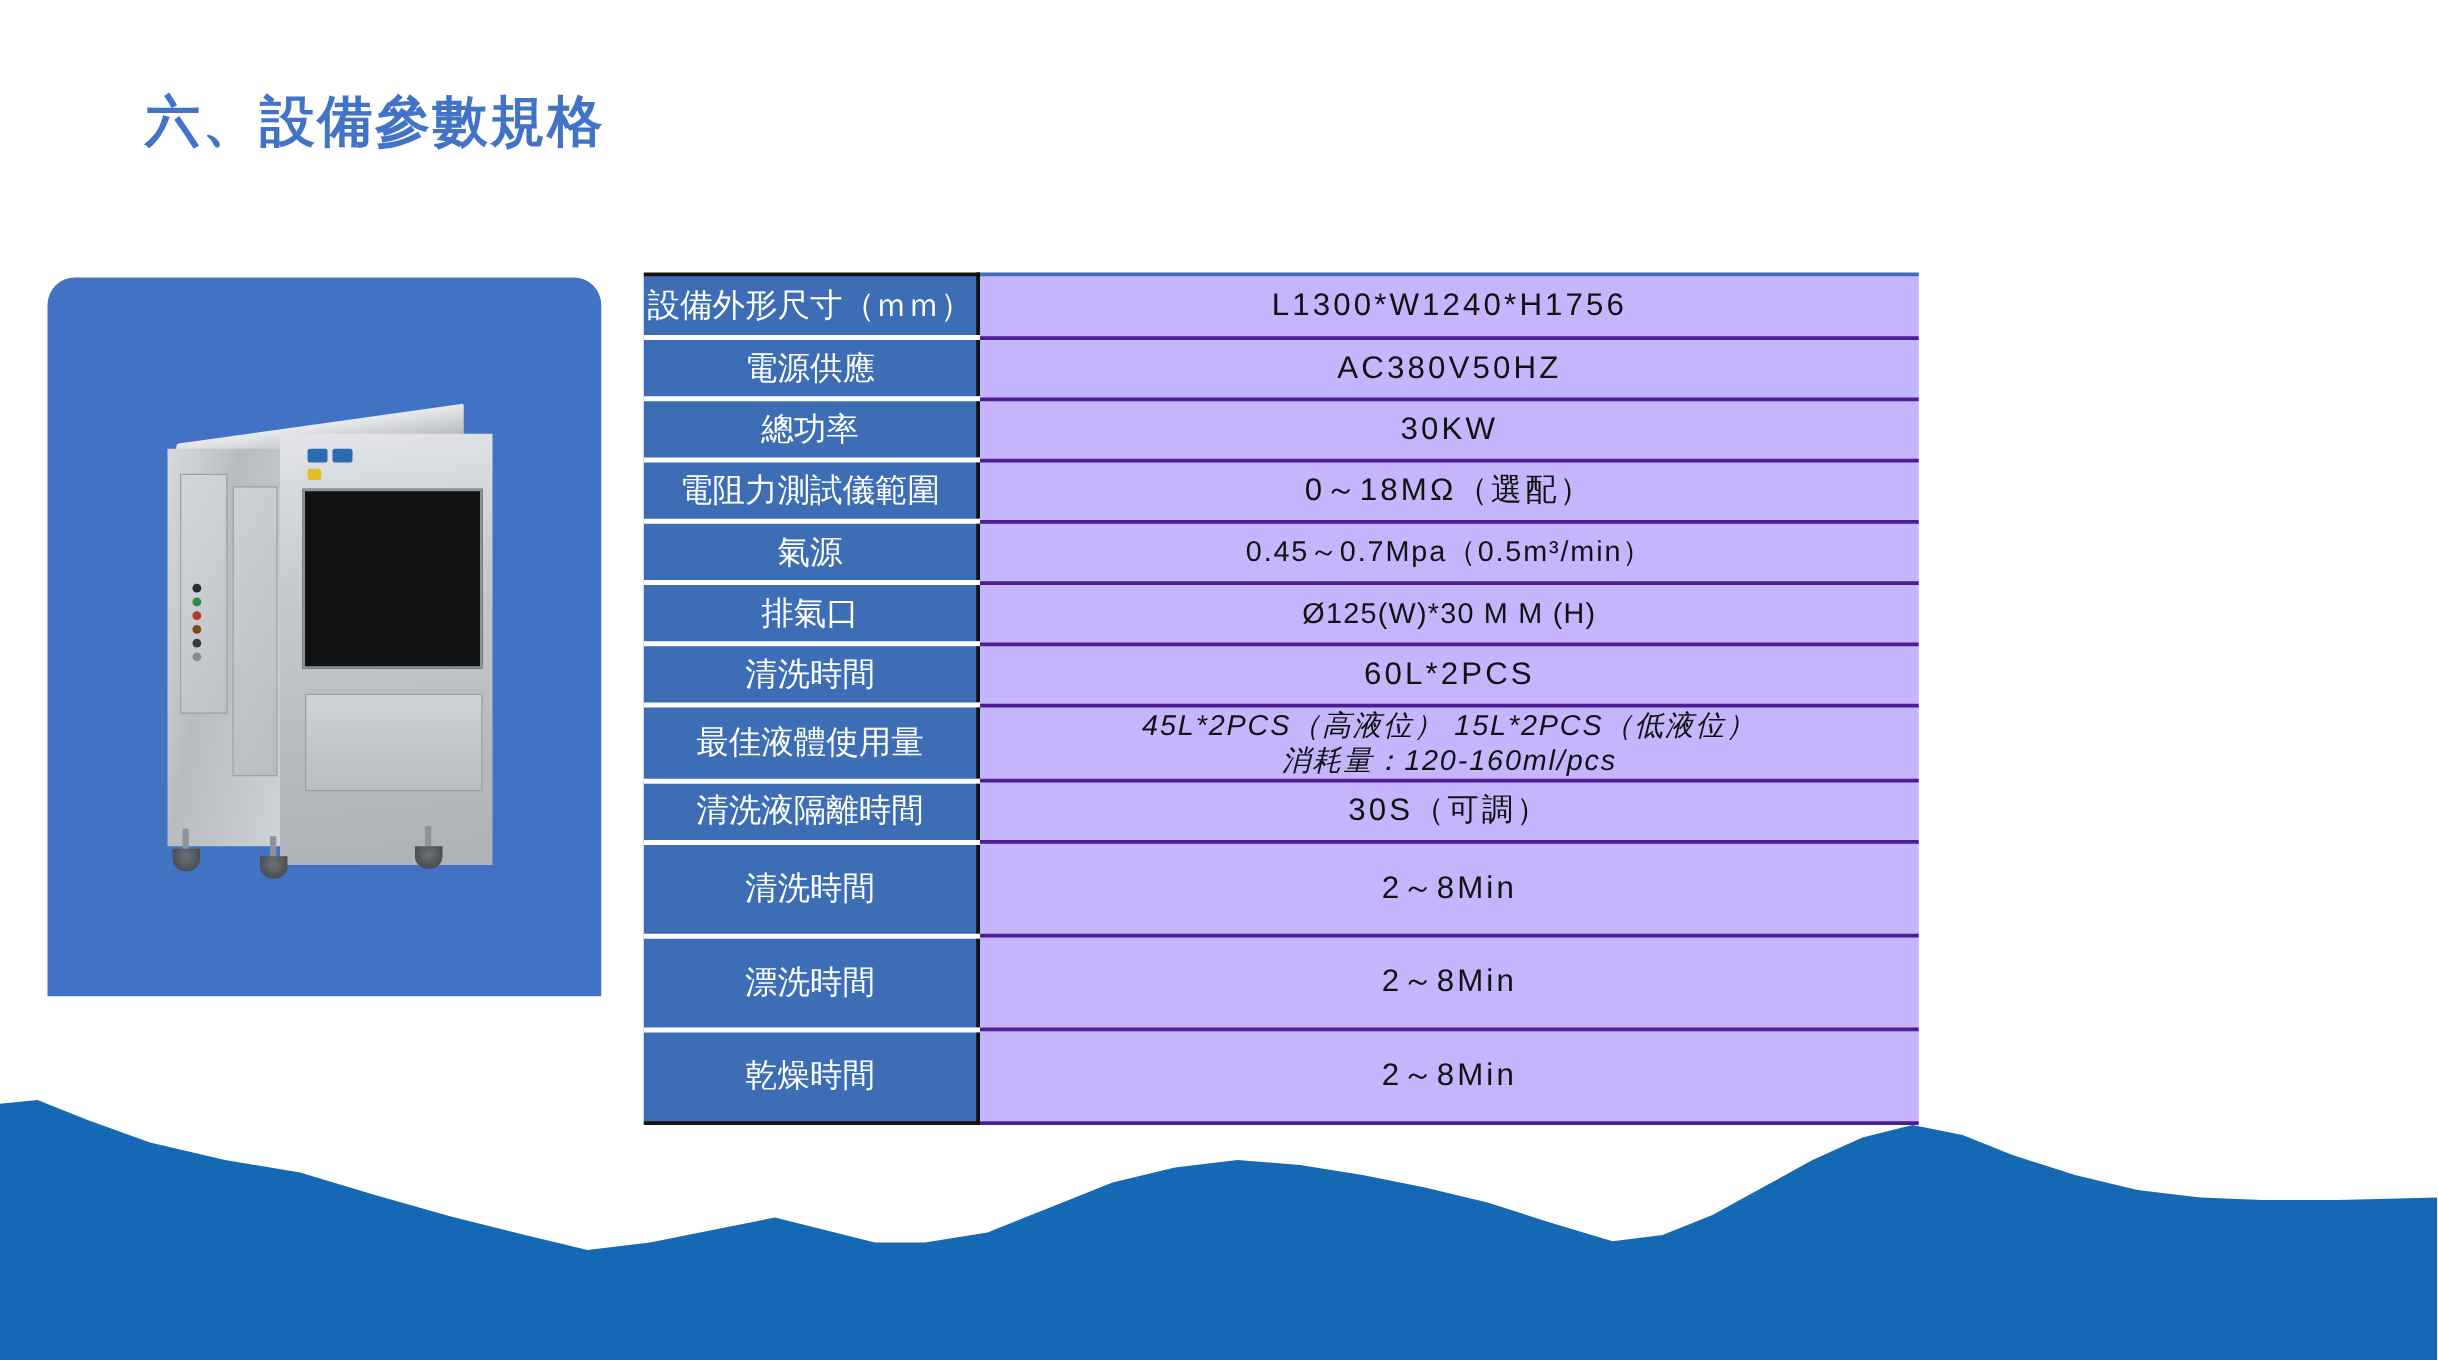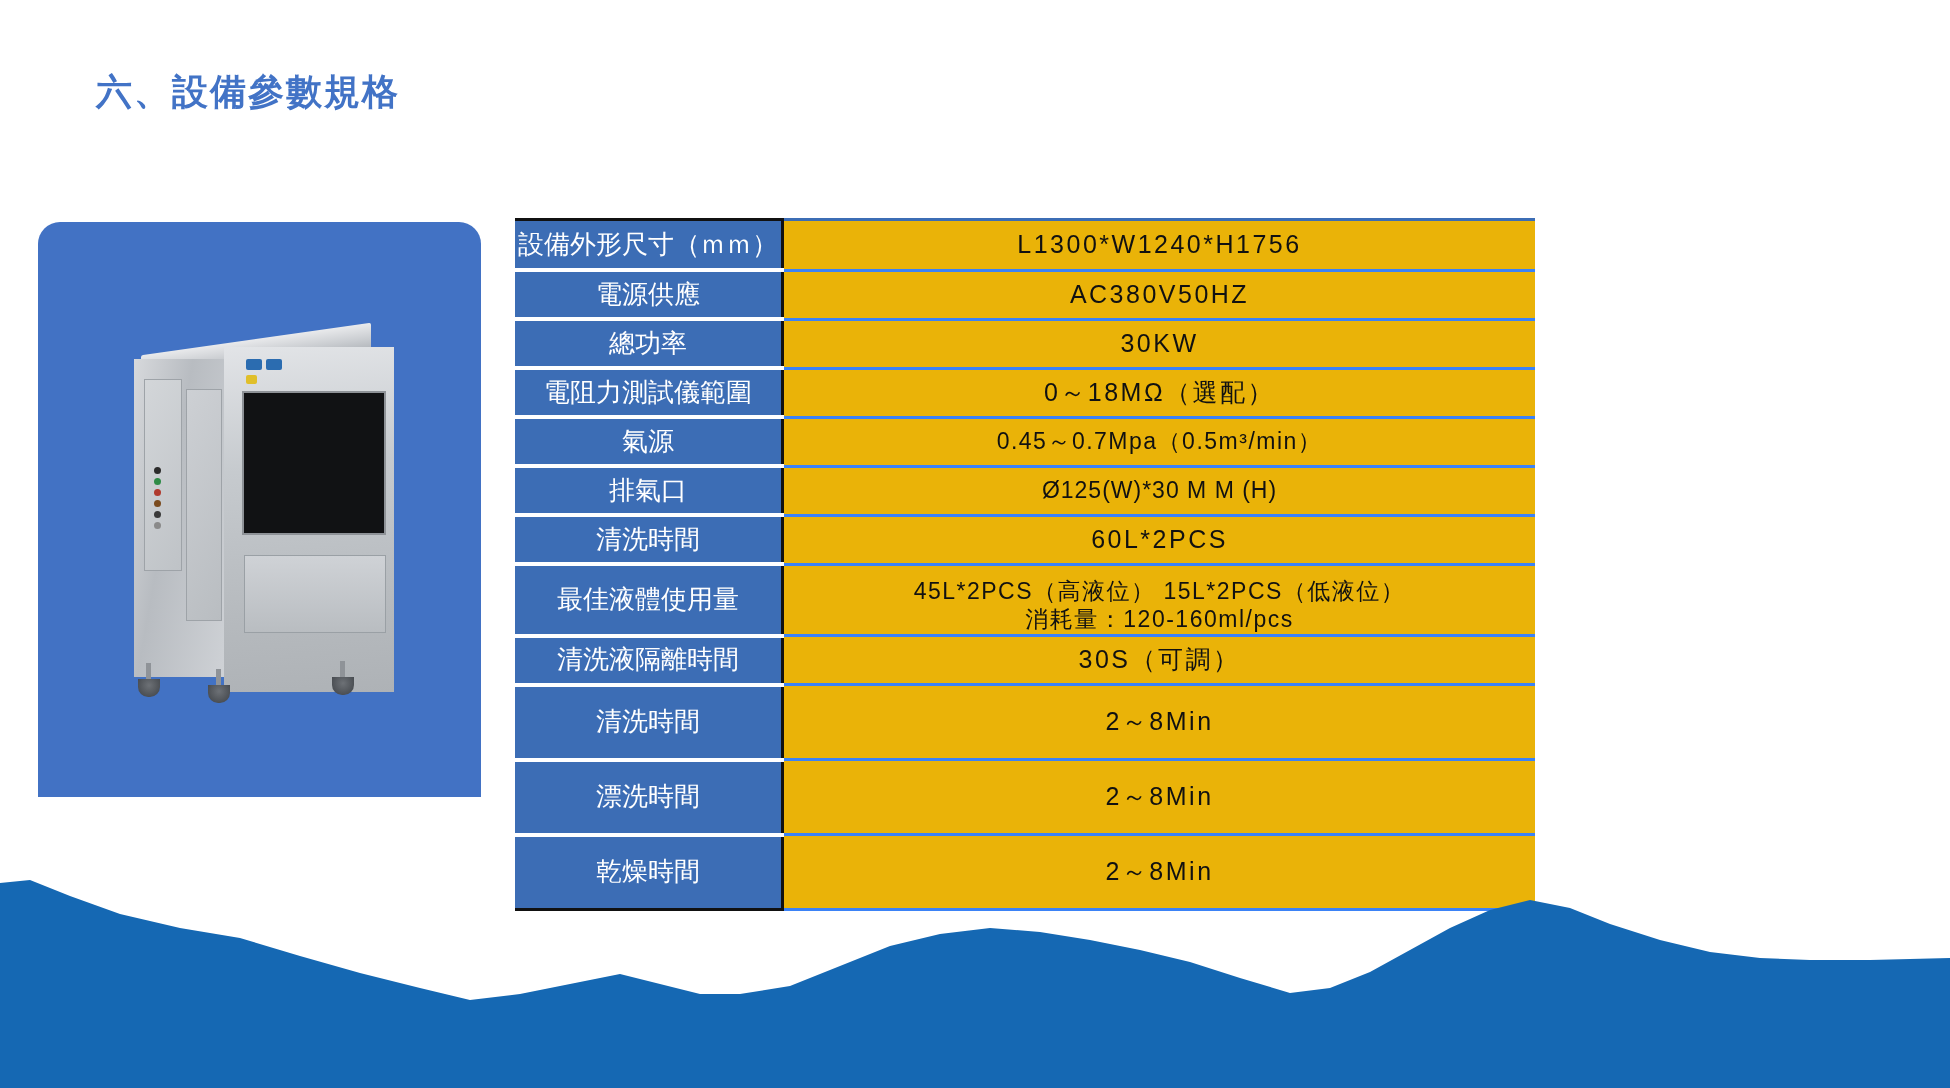--- a/index.html
+++ b/index.html
@@ -8,22 +8,22 @@
     background:#ffffff;
     font-family:"Liberation Sans","DejaVu Sans",sans-serif;
     overflow:hidden;
     position:relative;
   }
   .slide{position:absolute;inset:0;overflow:hidden;background:#fff;}
 
   
   .title{
     position:absolute;
-    left:96px; top:68px;
-    font-size:36px;
+    left:116px; top:68px;
+    font-size:44px;
     font-weight:bold;
     color:#4273C6;
     letter-spacing:2px;
     white-space:nowrap;
     text-shadow:1px 1px 0 rgba(255,255,255,.6);
   }
 
   
   .photo-panel{
     position:absolute;
@@ -120,40 +120,41 @@
     background:#3C6DB5;
     color:#ffffff;
     text-align:center;
     font-size:26px;
     border-bottom:4px solid #ffffff;
     border-right:3px solid #111;
     line-height:1.15;
   }
   tr:first-child .lbl{border-top:3px solid #111;font-family:Liberation Serif, serif;}
   .val{
-    background:#eab308;
+    background:#c4b5fd;
     color:#111111;
     text-align:center;
     font-size:25px;
     letter-spacing:2.5px;
-    border-bottom:3px solid #3b82f6;
+    border-bottom:3px solid #4c1d95;
     line-height:1.25;
     padding:0 14px;
   }
   tr:first-child .val{border-top:3px solid #3C6DB5;}
   .val .l2{display:block;}
   .r-tall{height:47px;}
   .r-std{height:45px;}
   .r-two{height:50px;margin-left:28px;}
   .r-big{height:45px;}
 
   .val.two-line{
     font-size:23px;
     letter-spacing:1.5px;
-    padding-top:11px;
+    padding-top:0;
+    font-style:italic;
   }
   .val.vtop{
     vertical-align:top;
     padding-top:20px;
   }
 
   
   .wave{
     position:absolute;
     left:0;bottom:0;

